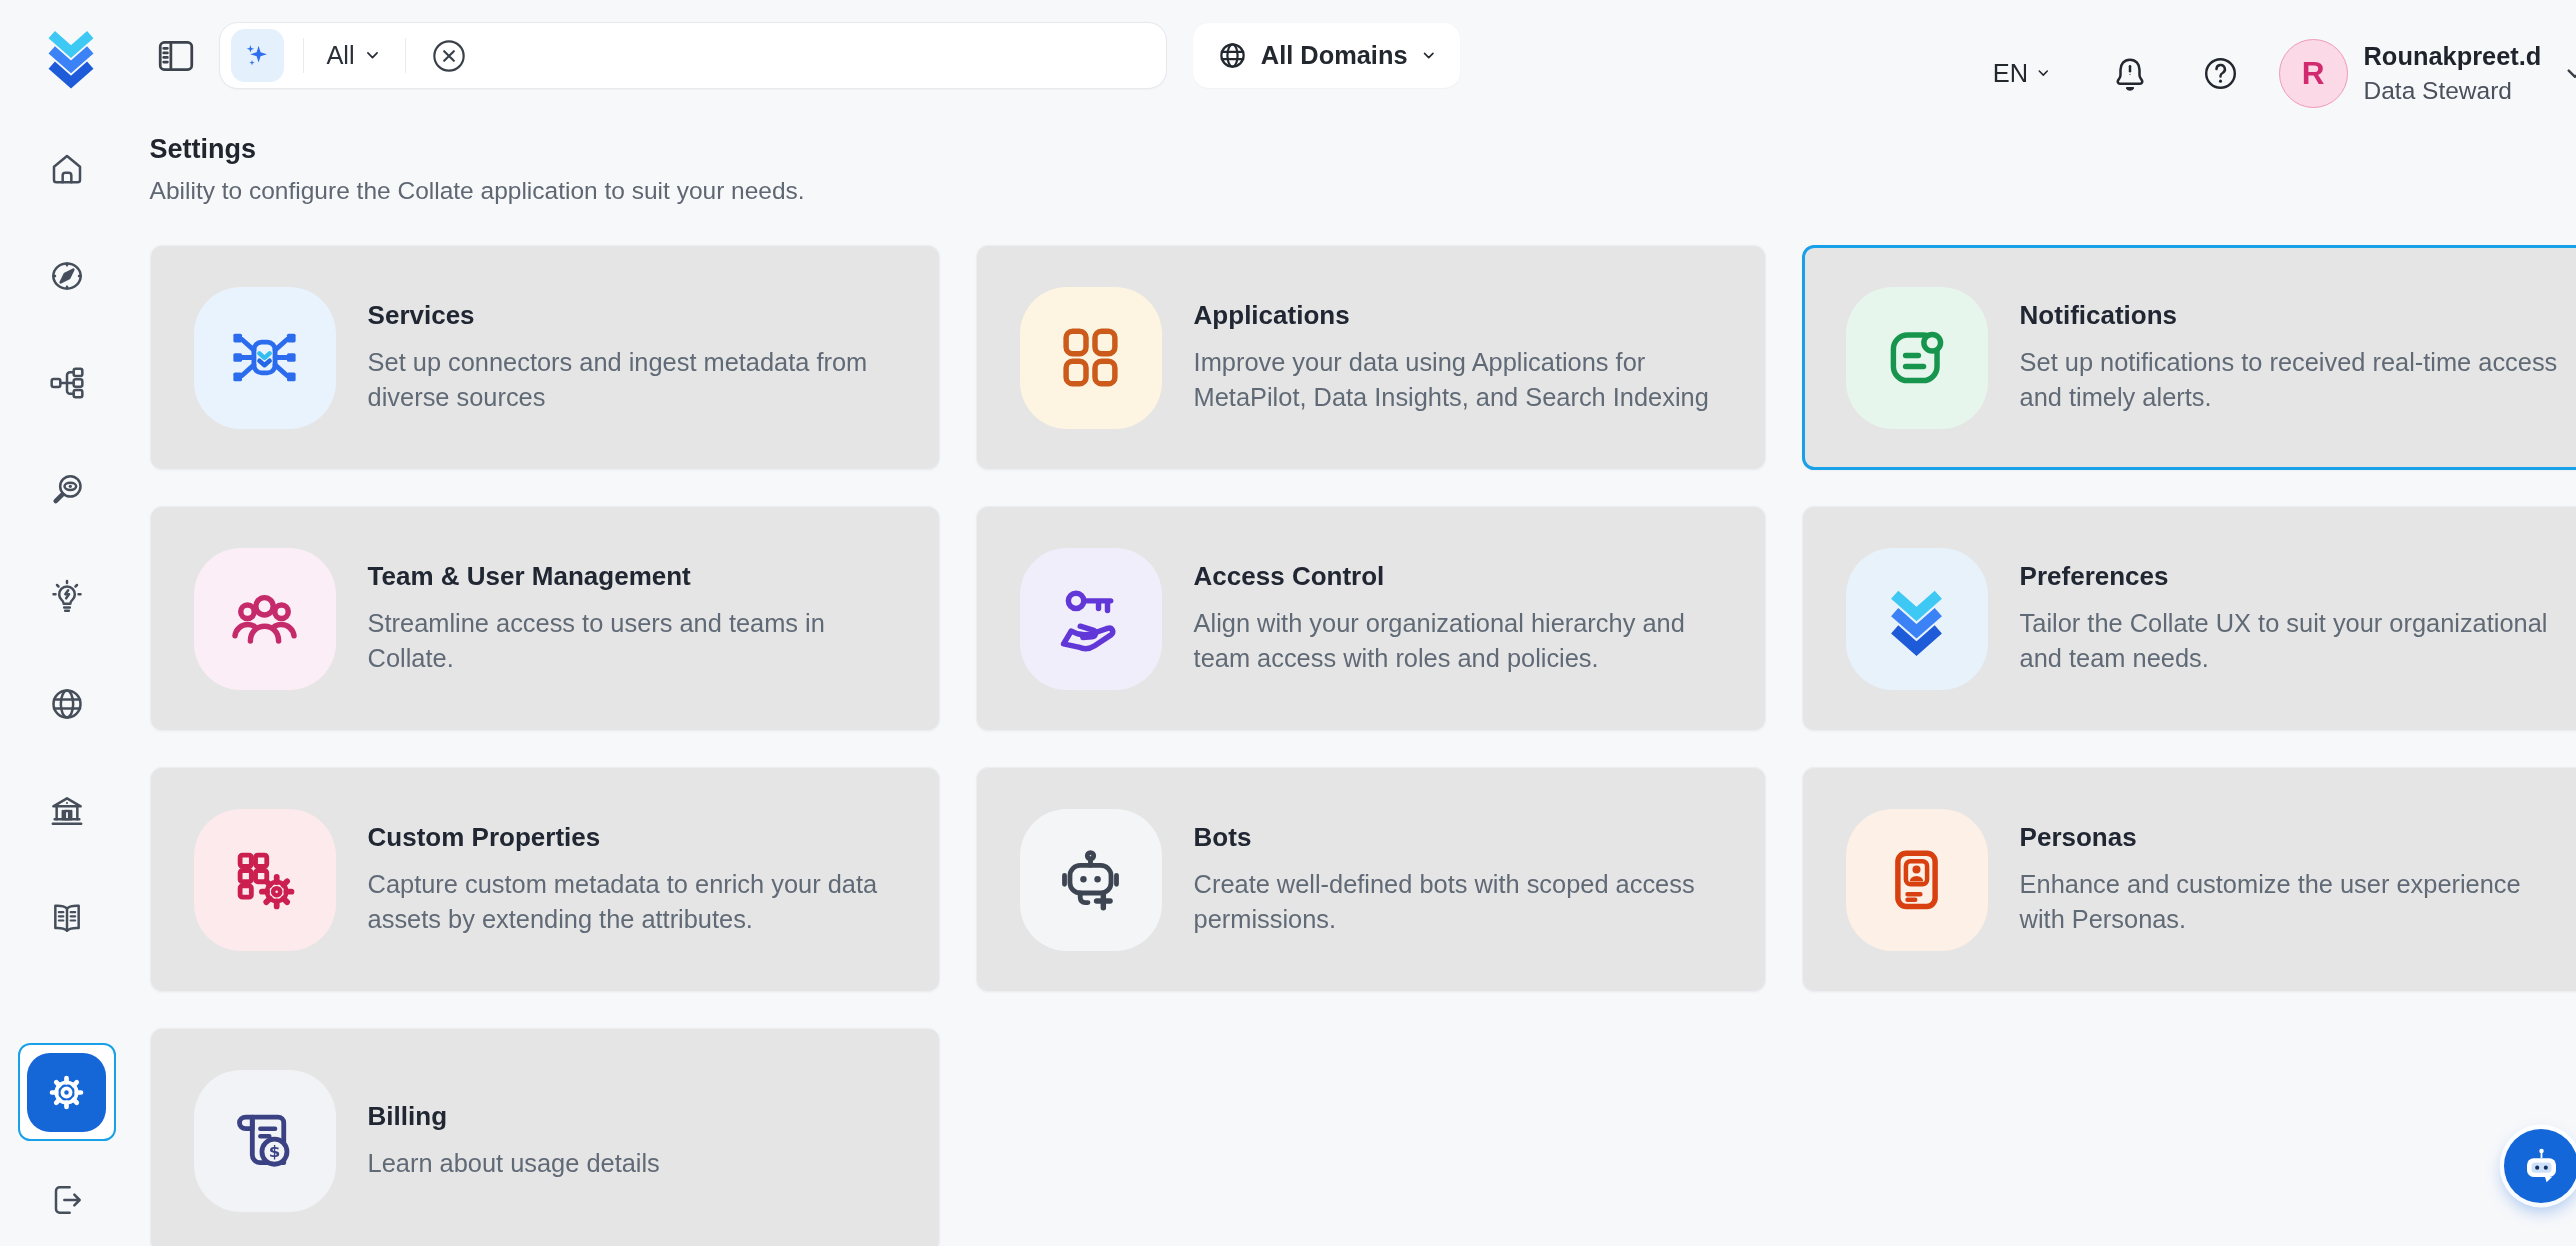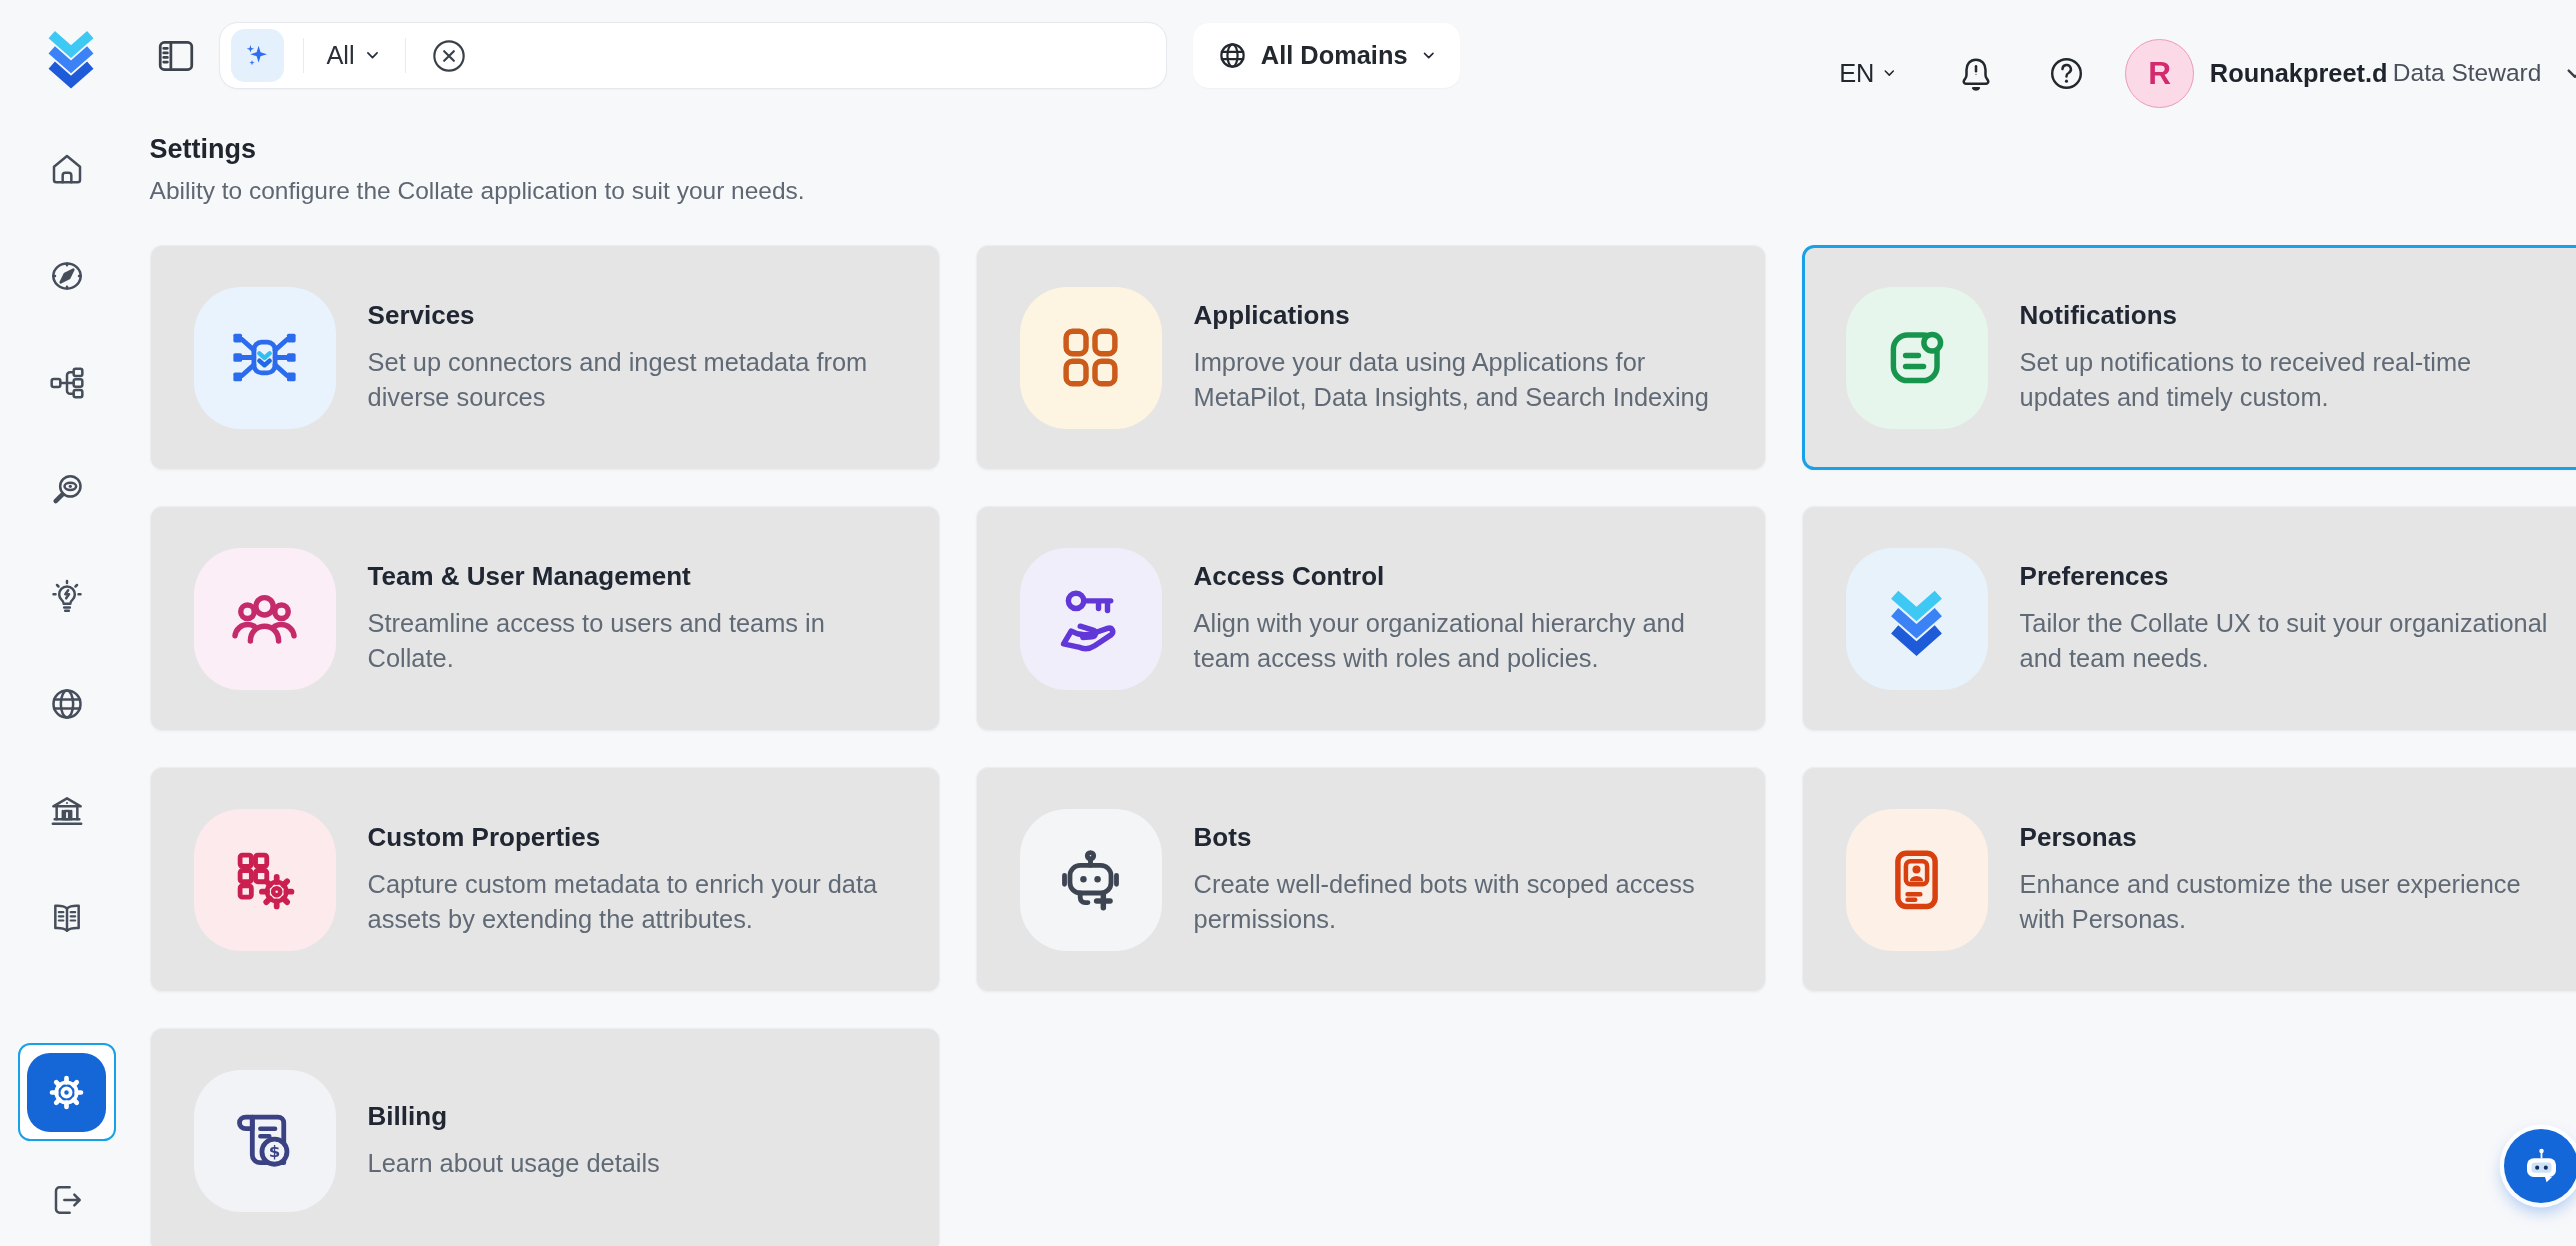--- a/index.html
+++ b/index.html
@@ -32,21 +32,21 @@
   .domains-label{font-size:25.4px;font-weight:600;}
   .domains-pill .chev{width:17.5px;height:17.5px;}
   .hdr-right{margin-left:auto;display:flex;align-items:center;margin-top:36px;}
   .lang{display:flex;align-items:center;gap:7px;font-size:25.4px;font-weight:500;color:#23282f;cursor:pointer;}
   .lang svg{width:16.6px;height:16.6px;}
   .bell-btn{margin-left:58px;width:40px;height:40px;color:#23282f;cursor:pointer;}
   .bell-btn .glyph{stroke-width:1.5;}
   .help-btn{margin-left:51px;width:39px;height:39px;color:#23282f;cursor:pointer;}
   .help-btn .glyph{stroke-width:1.5;}
   .avatar{margin-left:39px;width:67px;height:67px;border-radius:50%;background:#fbd9e7;border:1.8px solid #ef9ab8;display:flex;align-items:center;justify-content:center;font-size:31.5px;font-weight:700;color:#d12a6e;cursor:pointer;flex-shrink:0;}
-  .user-meta{margin-left:15.8px;display:flex;flex-direction:row;justify-content:center;gap:5.3px;}
+  .user-meta{margin-left:15.8px;display:flex;flex-direction:column;justify-content:center;gap:5.3px;}
   .user-name{font-size:25.4px;font-weight:700;color:#1f242c;white-space:nowrap;}
   .user-role{font-size:24.5px;color:#4a515c;white-space:nowrap;}
   .user-chev{margin-left:21px;margin-right:-12.3px;width:26px;height:26px;color:#3a4049;cursor:pointer;flex-shrink:0;}
 
   
   .sidebar{position:absolute;left:0;top:111px;bottom:0;width:133px;display:flex;flex-direction:column;align-items:center;padding:38px 0 26px 0;box-sizing:border-box;row-gap:67px;}
   .side-item{width:40px;height:40px;color:#454e5a;cursor:pointer;flex-shrink:0;}
   .side-item .glyph{stroke-width:1.5;}
   .side-bottom{margin-top:auto;display:flex;flex-direction:column;align-items:center;row-gap:39px;}
   .side-active-box{width:98px;height:98px;border:2.6px solid #18a0e8;border-radius:12.3px;background:#fff;display:flex;align-items:center;justify-content:center;box-sizing:border-box;cursor:pointer;}
@@ -389,21 +389,21 @@
     </div>
   </div>
       <div class="card highlighted">
     <div class="tile" style="--tile-bg: #e6f6ec; --tile-color: #17954d;">
       <svg class="glyph" viewBox="0 0 24 24">
             <use href="#s-notifications-icon"></use>
           </svg>
     </div>
     <div class="card-text">
       <div class="card-title">Notifications</div>
-      <div class="card-desc">Set up notifications to received real-time updates and timely custom.</div>
+      <div class="card-desc">Set up notifications to received real-time access and timely alerts.</div>
     </div>
   </div>
       <div class="card">
     <div class="tile" style="--tile-bg: #fceef6; --tile-color: #c52b6b;">
       <svg class="glyph" viewBox="0 0 24 24">
             <use href="#s-team-icon"></use>
           </svg>
     </div>
     <div class="card-text">
       <div class="card-title">Team &amp; User Management</div>

